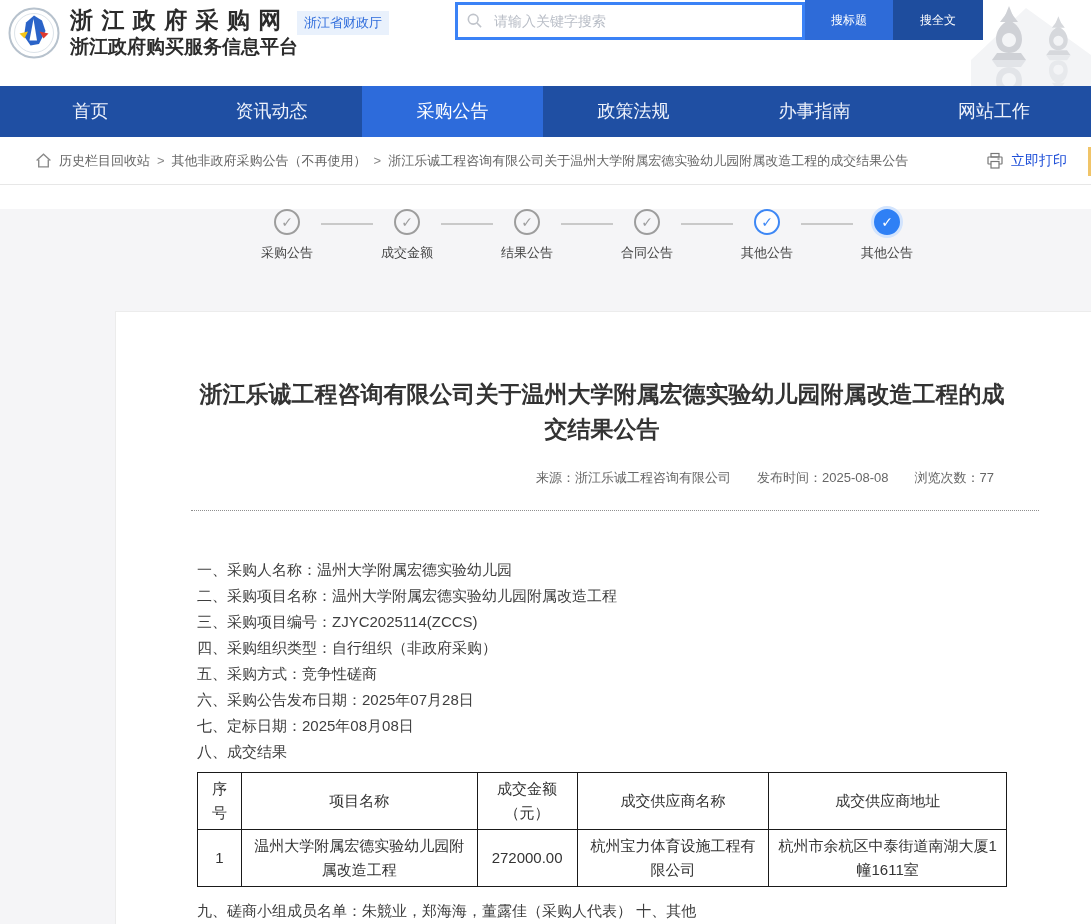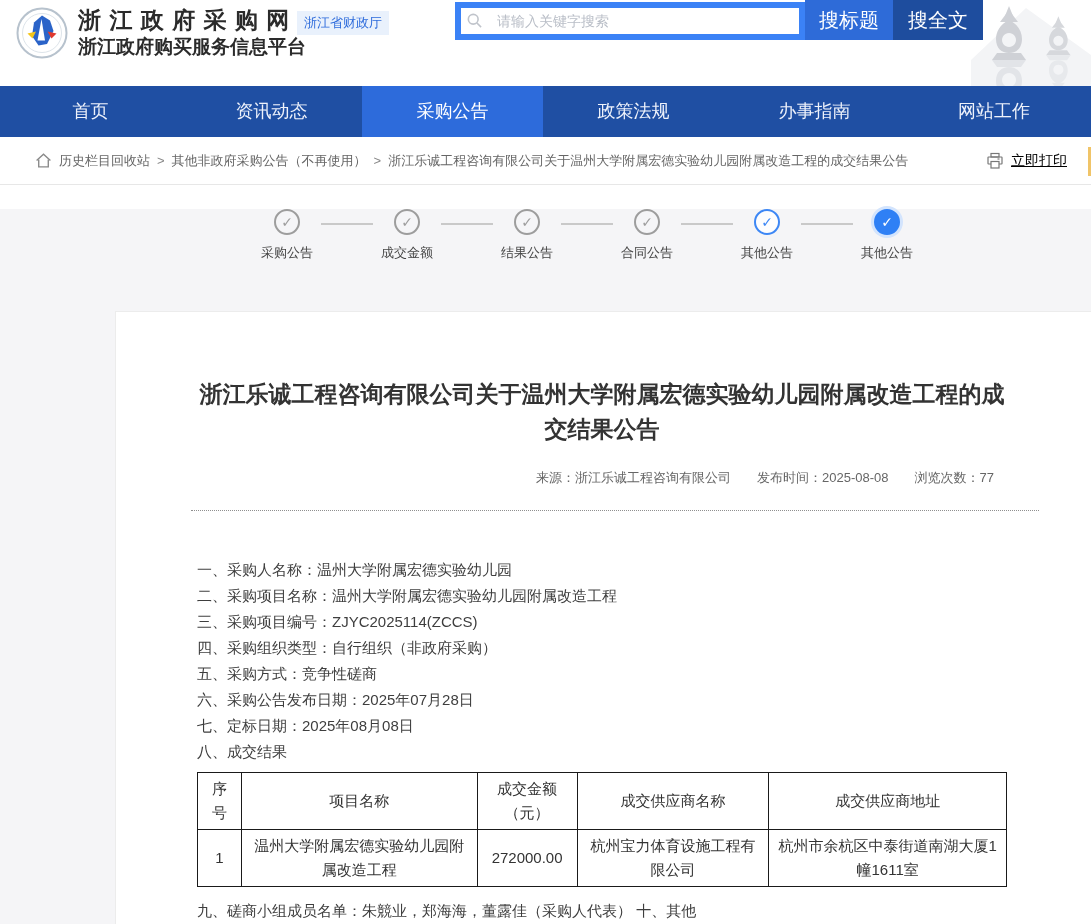--- a/index.html
+++ b/index.html
@@ -2,48 +2,48 @@
 <html><head>
 <meta charset="utf-8">
 <style>
   * { margin:0; padding:0; box-sizing:border-box; }
   html,body { width:1091px; height:924px; overflow:hidden; }
   body { font-family:"Liberation Sans","DejaVu Sans",sans-serif; background:#fff; position:relative; }
 
   
   .header { position:relative; height:86px; background:#fff; z-index:2; }
   .header-deco { position:absolute; right:0; top:0; width:120px; height:86px; overflow:hidden; }
-  .logo-wrap { position:absolute; left:16px; top:6px; display:flex; align-items:center; gap:10px; }
+  .logo-wrap { position:absolute; left:8px; top:6px; display:flex; align-items:center; gap:10px; }
   .emblem { width:52px; height:52px; }
   .site-title { font-size:23px; font-weight:bold; color:#2b2b2b; letter-spacing:1px; line-height:28px; white-space:nowrap; }
   .site-subtitle { font-size:19px; font-weight:bold; color:#2b2b2b; line-height:26px; white-space:nowrap; }
   .fin-badge { position:absolute; left:297px; top:11px; font-size:13px; color:#2d6bdb; background:#e9f1fc; padding:3px 7px; white-space:nowrap; }
 
   .search-wrap { position:absolute; left:455px; top:0; display:flex; align-items:flex-start; }
   .search-box { position:relative; }
-  .search-input { width:350px; height:38px; margin-top:2px; border:6px solid #3b82f6; padding:0 10px 0 36px; font-size:14px; color:#333; outline:none; }
+  .search-input { width:350px; height:38px; margin-top:2px; border:3px solid #3b82f6; padding:0 10px 0 36px; font-size:14px; color:#333; outline:none; }
   .search-input::placeholder { color:#b9bec7; }
   .search-icon { position:absolute; left:11px; top:12px; width:17px; height:17px; }
-  .btn-search { height:40px; border:none; color:#fff; font-size:20px; cursor:pointer; font-family:inherit; }
+  .btn-search { height:40px; border:none; color:#fff; font-size:12px; cursor:pointer; font-family:inherit; }
   .btn-title { width:88px; background:#2e6bd8; }
   .btn-full { width:90px; background:#1e4d9e; }
 
   
   .nav { height:51px; background:#1f4fa3; display:flex; }
   .nav-item { width:200px; height:51px; line-height:51px; text-align:center; color:#eef2fb; font-size:18px; cursor:pointer; white-space:nowrap; }
   .nav-item.active { background:#2d6bdb; color:#fff; }
   .nav-item.cut { text-align:left; padding-left:53px; overflow:hidden; }
 
   
   .crumb-bar { height:48px; background:#fff; border-bottom:1px solid #e7e7e7; display:flex; align-items:center; padding:0 24px 0 35px; font-size:13px; color:#666; }
   .crumb-bar .icon-home { width:17px; height:17px; margin-right:7px; flex:0 0 auto; }
   .crumb-item { white-space:nowrap; cursor:pointer; }
   .crumb-item.current { cursor:default; overflow:hidden; text-overflow:ellipsis; }
   .crumb-sep { margin:0 7px; color:#888; }
-  .print-btn { margin-left:auto; display:flex; align-items:flex-end; gap:7px; color:#000000; white-space:nowrap; cursor:pointer; font-size:14px; flex:0 0 auto;text-decoration:underline; }
+  .print-btn { margin-left:auto; display:flex; align-items:flex-end; gap:7px; color:#1d4ed8; white-space:nowrap; cursor:pointer; font-size:14px; flex:0 0 auto; }
   .print-btn svg { width:18px; height:18px; }
   .edge-accent { position:absolute; right:0; top:147px; width:3px; height:29px; background:#f0c468; }
 
   
   .main { position:relative; height:739px; background:#f5f5f7; }
 
   
   .steps { display:flex; align-items:flex-start; margin:24px 0 0 253px; }
   .step { display:flex; flex-direction:column; align-items:center; width:68px; }
   .step-circle { width:26px; height:26px; border-radius:50%; border:2px solid #9d9d9d; color:#9d9d9d; display:flex; align-items:center; justify-content:center; font-size:14px; font-weight:bold; background:transparent; }

